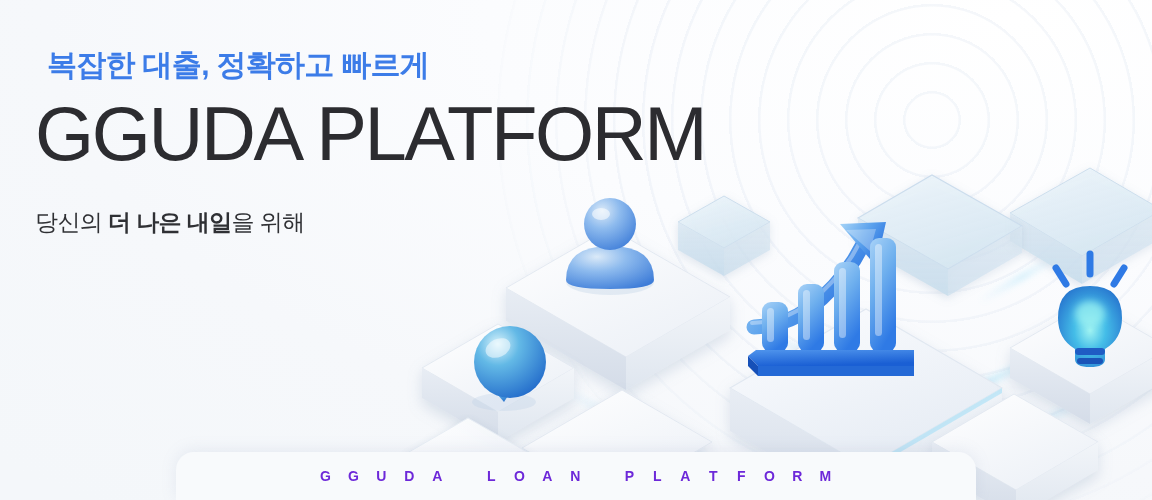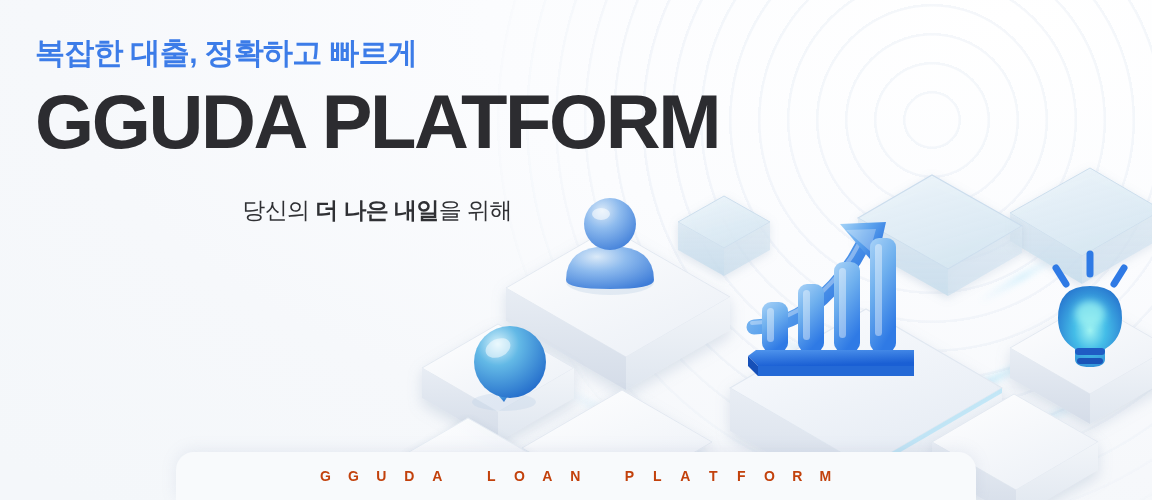--- a/index.html
+++ b/index.html
@@ -46,42 +46,41 @@
     position: absolute;
     left: 35px;
     top: 34px;
     z-index: 6;
   }
   .tagline {
     font-size: 30px;
     font-weight: 700;
     letter-spacing: -0.7px;
     color: #3c7ce8;
-    margin: 0;
+    margin: 12px;
     white-space: nowrap;
     line-height: 1.25;
   }
   .headline {
     margin: 14px 0 0 0;
     font-size: 76px;
     line-height: 0.95;
-    font-weight: 700;
+    font-weight: 400;
     letter-spacing: -2.4px;
     color: #2c2c30;
     white-space: nowrap;
   }
   .subcopy {
     margin: 36px 0 0 0;
     font-size: 23px;
     line-height: 1.45;
     color: #2f3034;
     font-weight: 400;
     letter-spacing: -0.6px;
     white-space: nowrap;
-    text-align: center;
   }
   .subcopy .em { font-weight: 700; }
 
   
   .art {
     position: absolute;
     right: -10px;
     bottom: 0;
     width: 700px;
     height: 320px;
@@ -100,21 +99,21 @@
     border-radius: 18px 18px 0 0;
     box-shadow: 0 -2px 16px rgba(120,140,180,0.13);
     z-index: 9;
     display: flex;
     align-items: center;
     justify-content: center;
   }
   .wordmark {
     font-size: 14px;
     font-weight: 700;
-    color: #c2410c;
+    color: #6d28d9;
     letter-spacing: 1.2px;
     white-space: nowrap;
   }
   .wordmark .sp { display: inline-block; width: 26px; }
   .wordmark .ch { display: inline-block; width: 28px; text-align: center; }
 </style>
 </head>
 <body>
 
 <div class="hero">

